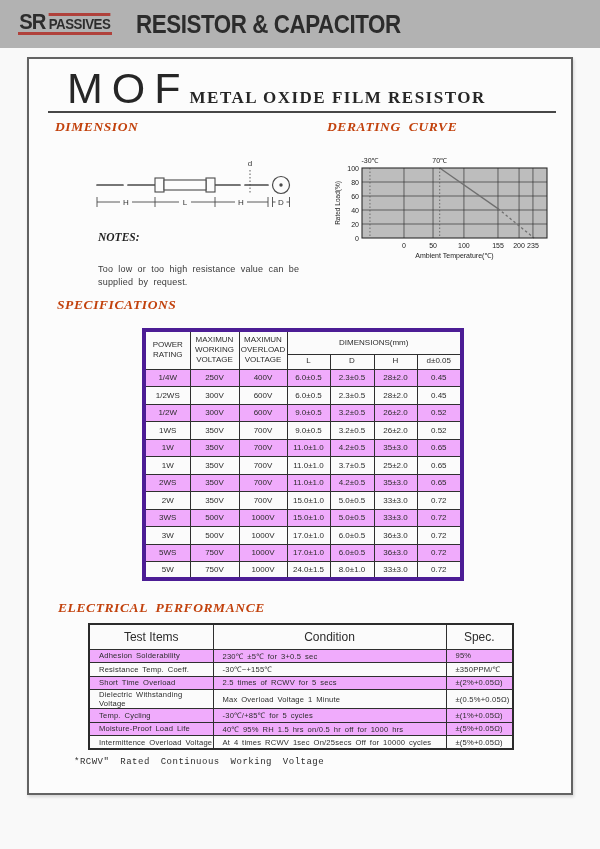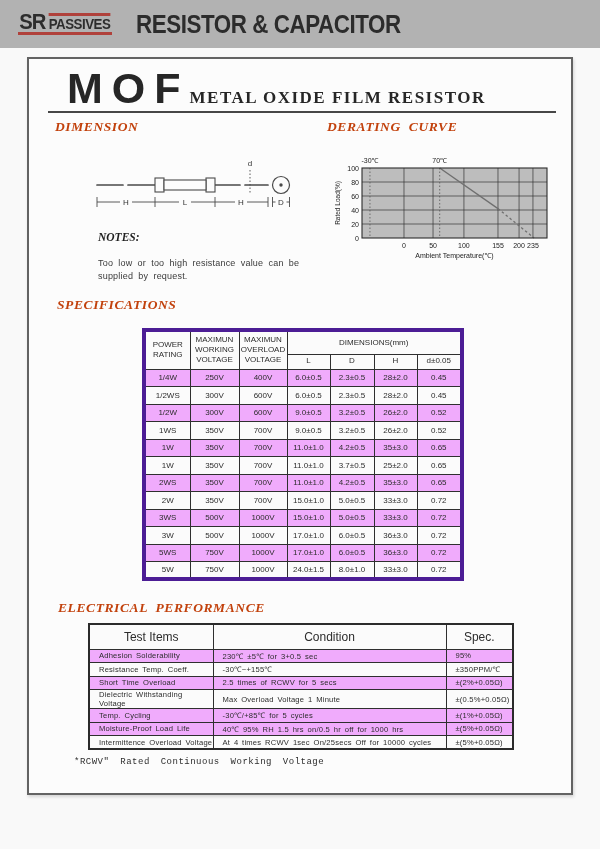--- a/index.html
+++ b/index.html
@@ -11,35 +11,35 @@
   .logo{display:inline-flex;align-items:flex-end;margin-left:18px;border-bottom:3px solid #b0413b;padding-bottom:1px;color:#2d2d2d;}
   .logo-sr{font-size:22px;font-weight:bold;line-height:0.85;letter-spacing:-1px;transform:scaleX(0.92);}
   .logo-passives{font-size:14px;font-weight:bold;line-height:1;border-top:3px solid #b0413b;padding-top:1px;letter-spacing:-0.5px;transform:scaleX(0.95);}
   .topbar-title{margin:0 0 0 24px;font-size:26px;font-weight:bold;color:#2c2c2c;letter-spacing:-0.5px;transform:scaleX(0.86);transform-origin:left center;}
 
   
   .page{position:absolute;left:27px;top:57px;width:546px;height:738px;box-sizing:border-box;background:#fcfcfc;border:2px solid #636363;box-shadow:1px 2px 3px rgba(0,0,0,0.15);}
   .page *{box-sizing:border-box;}
 
   .title-block{position:absolute;left:38px;top:8px;display:flex;align-items:baseline;color:#262626;}
-  .mof{font-size:43px;font-weight:bold;letter-spacing:9px;line-height:1;}
+  .mof{font-size:43px;font-weight:normal;letter-spacing:9px;line-height:1;}
   .product-name{font-family:"Liberation Serif",serif;font-weight:bold;font-size:17px;letter-spacing:1.5px;margin-left:0;}
   .title-rule{position:absolute;left:19px;top:52px;width:508px;height:2px;background:#474747;}
 
   .sec{position:absolute;margin:0;font-family:"Liberation Serif",serif;font-style:italic;font-weight:bold;font-size:13.5px;letter-spacing:0.6px;word-spacing:4px;color:#c2410c;}
   .dimension-title{left:26px;top:60px;}
   .derating-title{left:298px;top:60px;}
   .specs-title{left:28px;top:238px;}
   .elec-title{left:29px;top:541px;}
 
   #resistor-diagram{position:absolute;left:60px;top:94px;}
   #derating-chart{position:absolute;left:305px;top:95px;}
 
   .notes{position:absolute;left:69px;top:172px;width:230px;color:#3a3a3a;}
-  .notes-title{font-family:"Liberation Serif",serif;font-style:italic;font-weight:bold;font-size:11.5px;color:#1f1f1f;display:block;margin-bottom:14px;}
+  .notes-title{font-family:"Liberation Serif",serif;font-style:italic;font-weight:bold;font-size:11.5px;color:#1f1f1f;display:block;margin-bottom:20px;}
   .notes-line{font-size:9px;line-height:13px;word-spacing:2.5px;letter-spacing:0.2px;}
 
   table{position:absolute;border-collapse:collapse;table-layout:fixed;background:#fbfbfb;color:#2c2c2c;}
   th,td{border:1px solid #2f2f2f;font-weight:normal;overflow:hidden;}
   tr.shade{background:#f0abfc;}
 
   #specs-table{left:113px;top:269px;width:318px;border:4px solid #4c1d95;font-size:8px;text-align:center;}
   #specs-table th{font-size:8px;line-height:1.3;padding:1px;}
   #specs-table thead tr:first-child{height:24px;}
   #specs-table thead tr:last-child{height:15px;}

